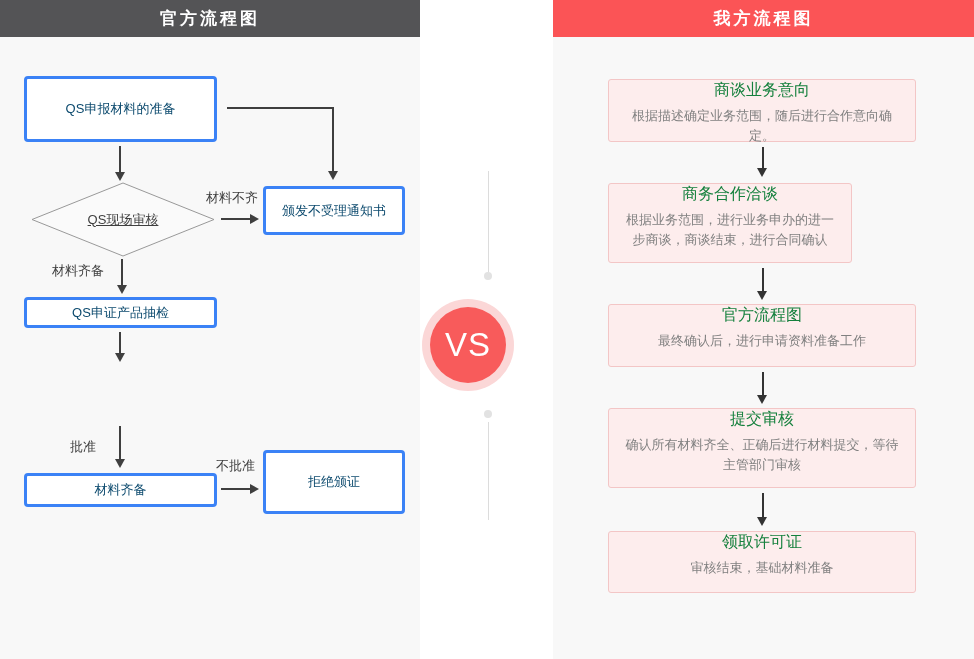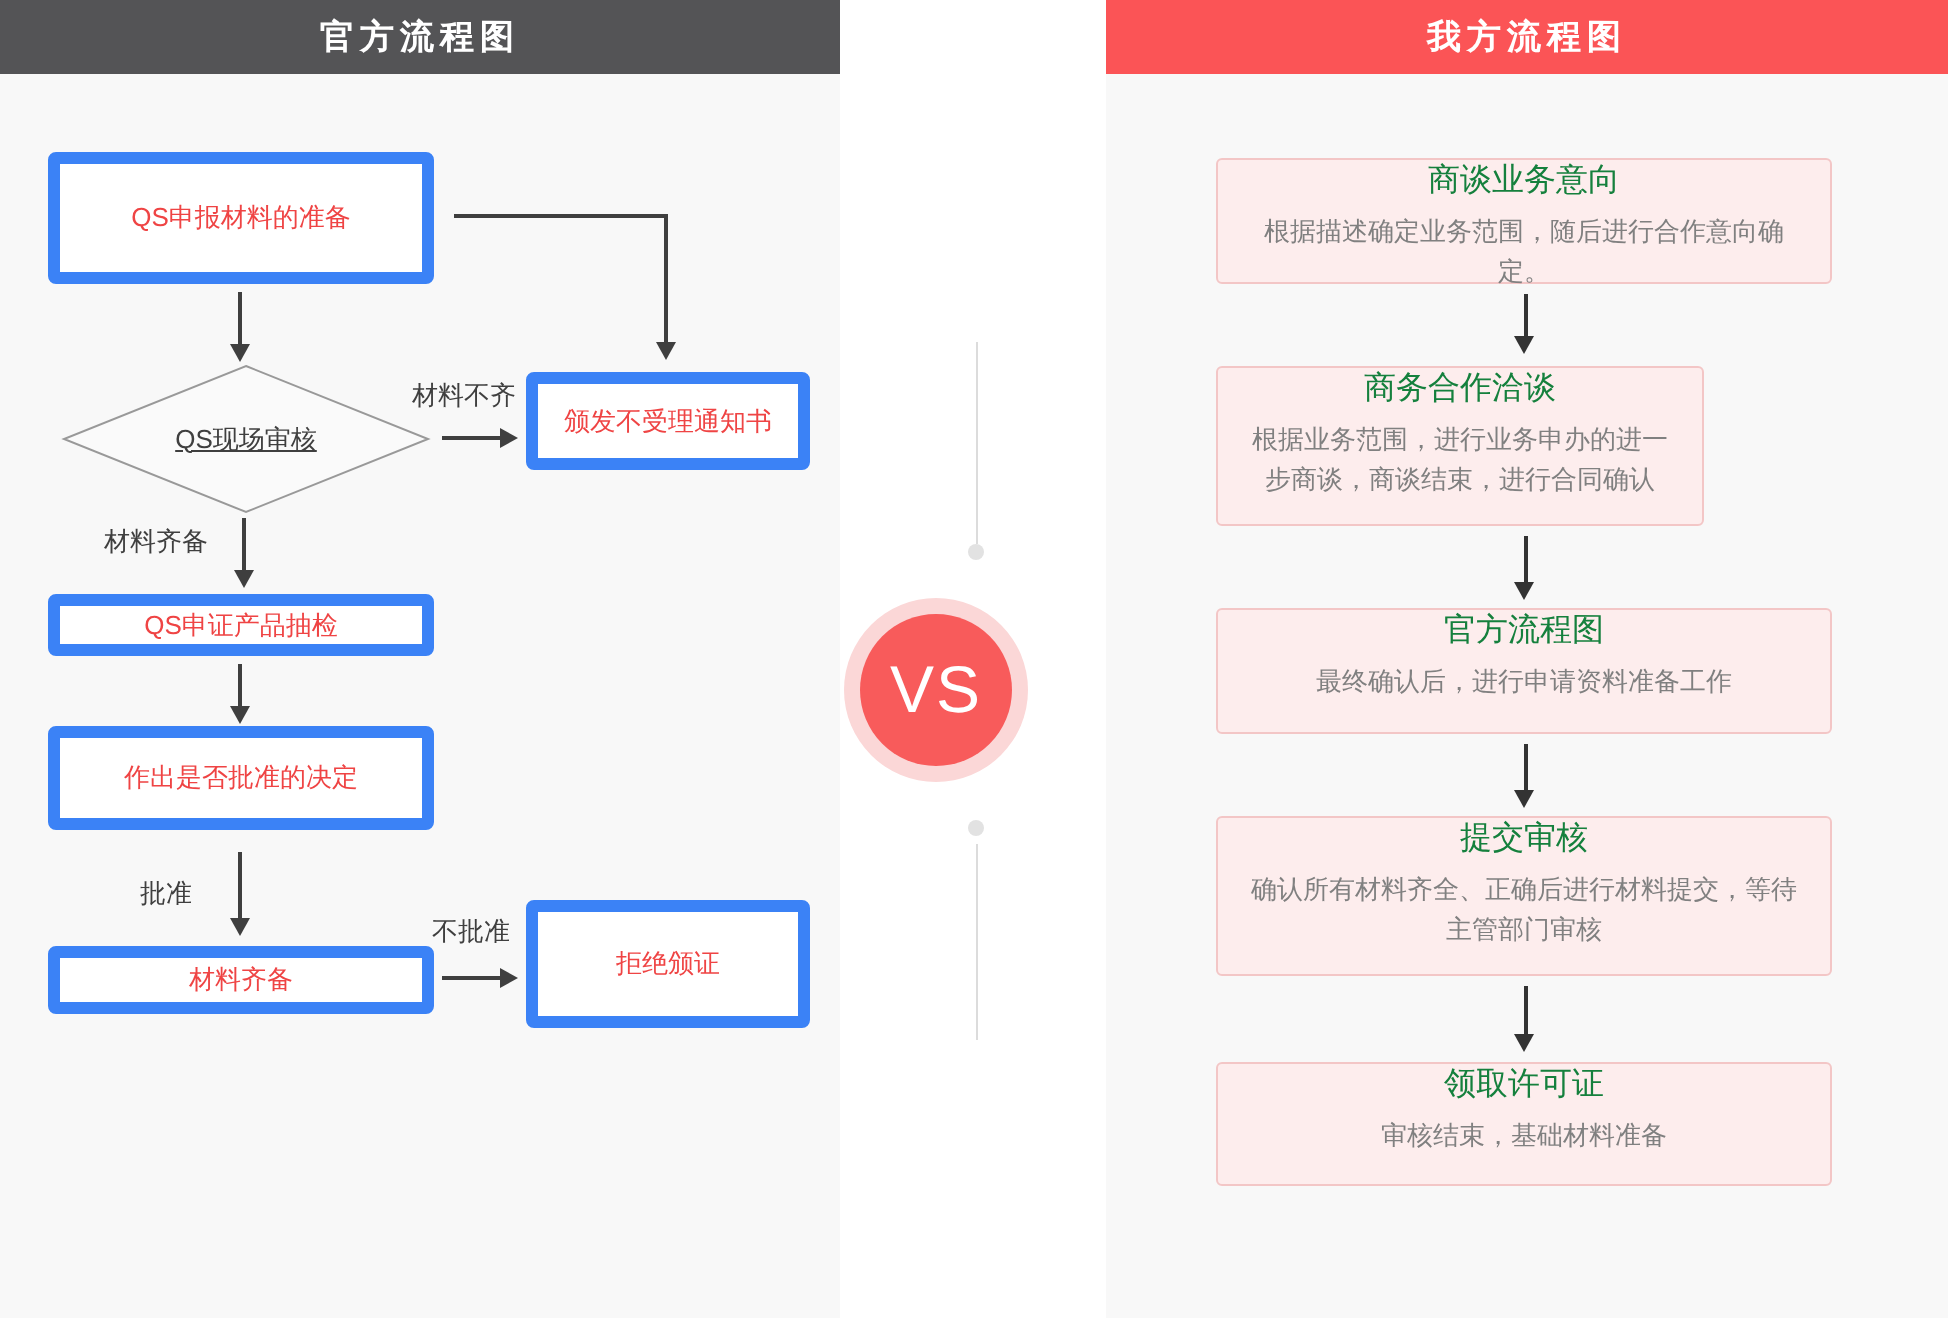--- a/index.html
+++ b/index.html
@@ -7,23 +7,23 @@
          font-family:"Liberation Sans","DejaVu Sans",sans-serif;overflow:hidden;}
   .col-bg{position:absolute;top:0;height:659px;background:#f8f8f8;}
   .col-bg.left{left:0;width:420px;}
   .col-bg.right{left:553px;width:421px;}
   .hdr{position:absolute;top:0;height:37px;line-height:37px;text-align:center;
        color:#ffffff;font-size:17px;font-weight:bold;letter-spacing:3px;}
   .hdr-dark{left:0;width:420px;background:#545456;}
   .hdr-red{left:553px;width:421px;background:#fb5456;}
 
   
-  .lbox{position:absolute;background:#ffffff;border:6px solid #3b82f6;border-radius:4px;
+  .lbox{position:absolute;background:#ffffff;border:3px solid #3b82f6;border-radius:4px;
         display:flex;align-items:center;justify-content:center;
-        font-size:13px;color:#ef4444;box-sizing:border-box;text-align:center;}
+        font-size:13px;color:#0c4a6e;box-sizing:border-box;text-align:center;}
   .edge-label{position:absolute;font-size:13px;color:#3f3f3f;white-space:nowrap;}
   .vline{position:absolute;width:2px;background:#3f3f3f;}
   .hline{position:absolute;height:2px;background:#3f3f3f;}
   .head-down{position:absolute;width:0;height:0;border-left:5px solid transparent;
              border-right:5px solid transparent;border-top:9px solid #3f3f3f;}
   .head-right{position:absolute;width:0;height:0;border-top:5px solid transparent;
               border-bottom:5px solid transparent;border-left:9px solid #3f3f3f;}
   .diamond-wrap{position:absolute;}
   .diamond-wrap svg{position:absolute;left:0;top:0;}
   .dtext{position:absolute;left:0;top:0;right:0;bottom:0;display:flex;align-items:center;
@@ -82,21 +82,20 @@
 
   <span class="edge-label" style="left:52px;top:262px">材料齐备</span>
   <div class="vline" style="left:121px;top:259px;height:27px"></div>
   <div class="head-down" style="left:117px;top:285px"></div>
 
   <div class="lbox" style="left:24px;top:297px;width:193px;height:31px">QS申证产品抽检</div>
 
   <div class="vline" style="left:119px;top:332px;height:22px"></div>
   <div class="head-down" style="left:115px;top:353px"></div>
 
-  <div class="lbox" style="left:24px;top:363px;width:193px;height:52px">作出是否批准的决定</div>
 
   <span class="edge-label" style="left:70px;top:438px">批准</span>
   <div class="vline" style="left:119px;top:426px;height:35px"></div>
   <div class="head-down" style="left:115px;top:459px"></div>
 
   <div class="lbox" style="left:24px;top:473px;width:193px;height:34px">材料齐备</div>
 
   <span class="edge-label" style="left:216px;top:457px">不批准</span>
   <div class="hline" style="left:221px;top:488px;width:30px"></div>
   <div class="head-right" style="left:250px;top:484px"></div>

